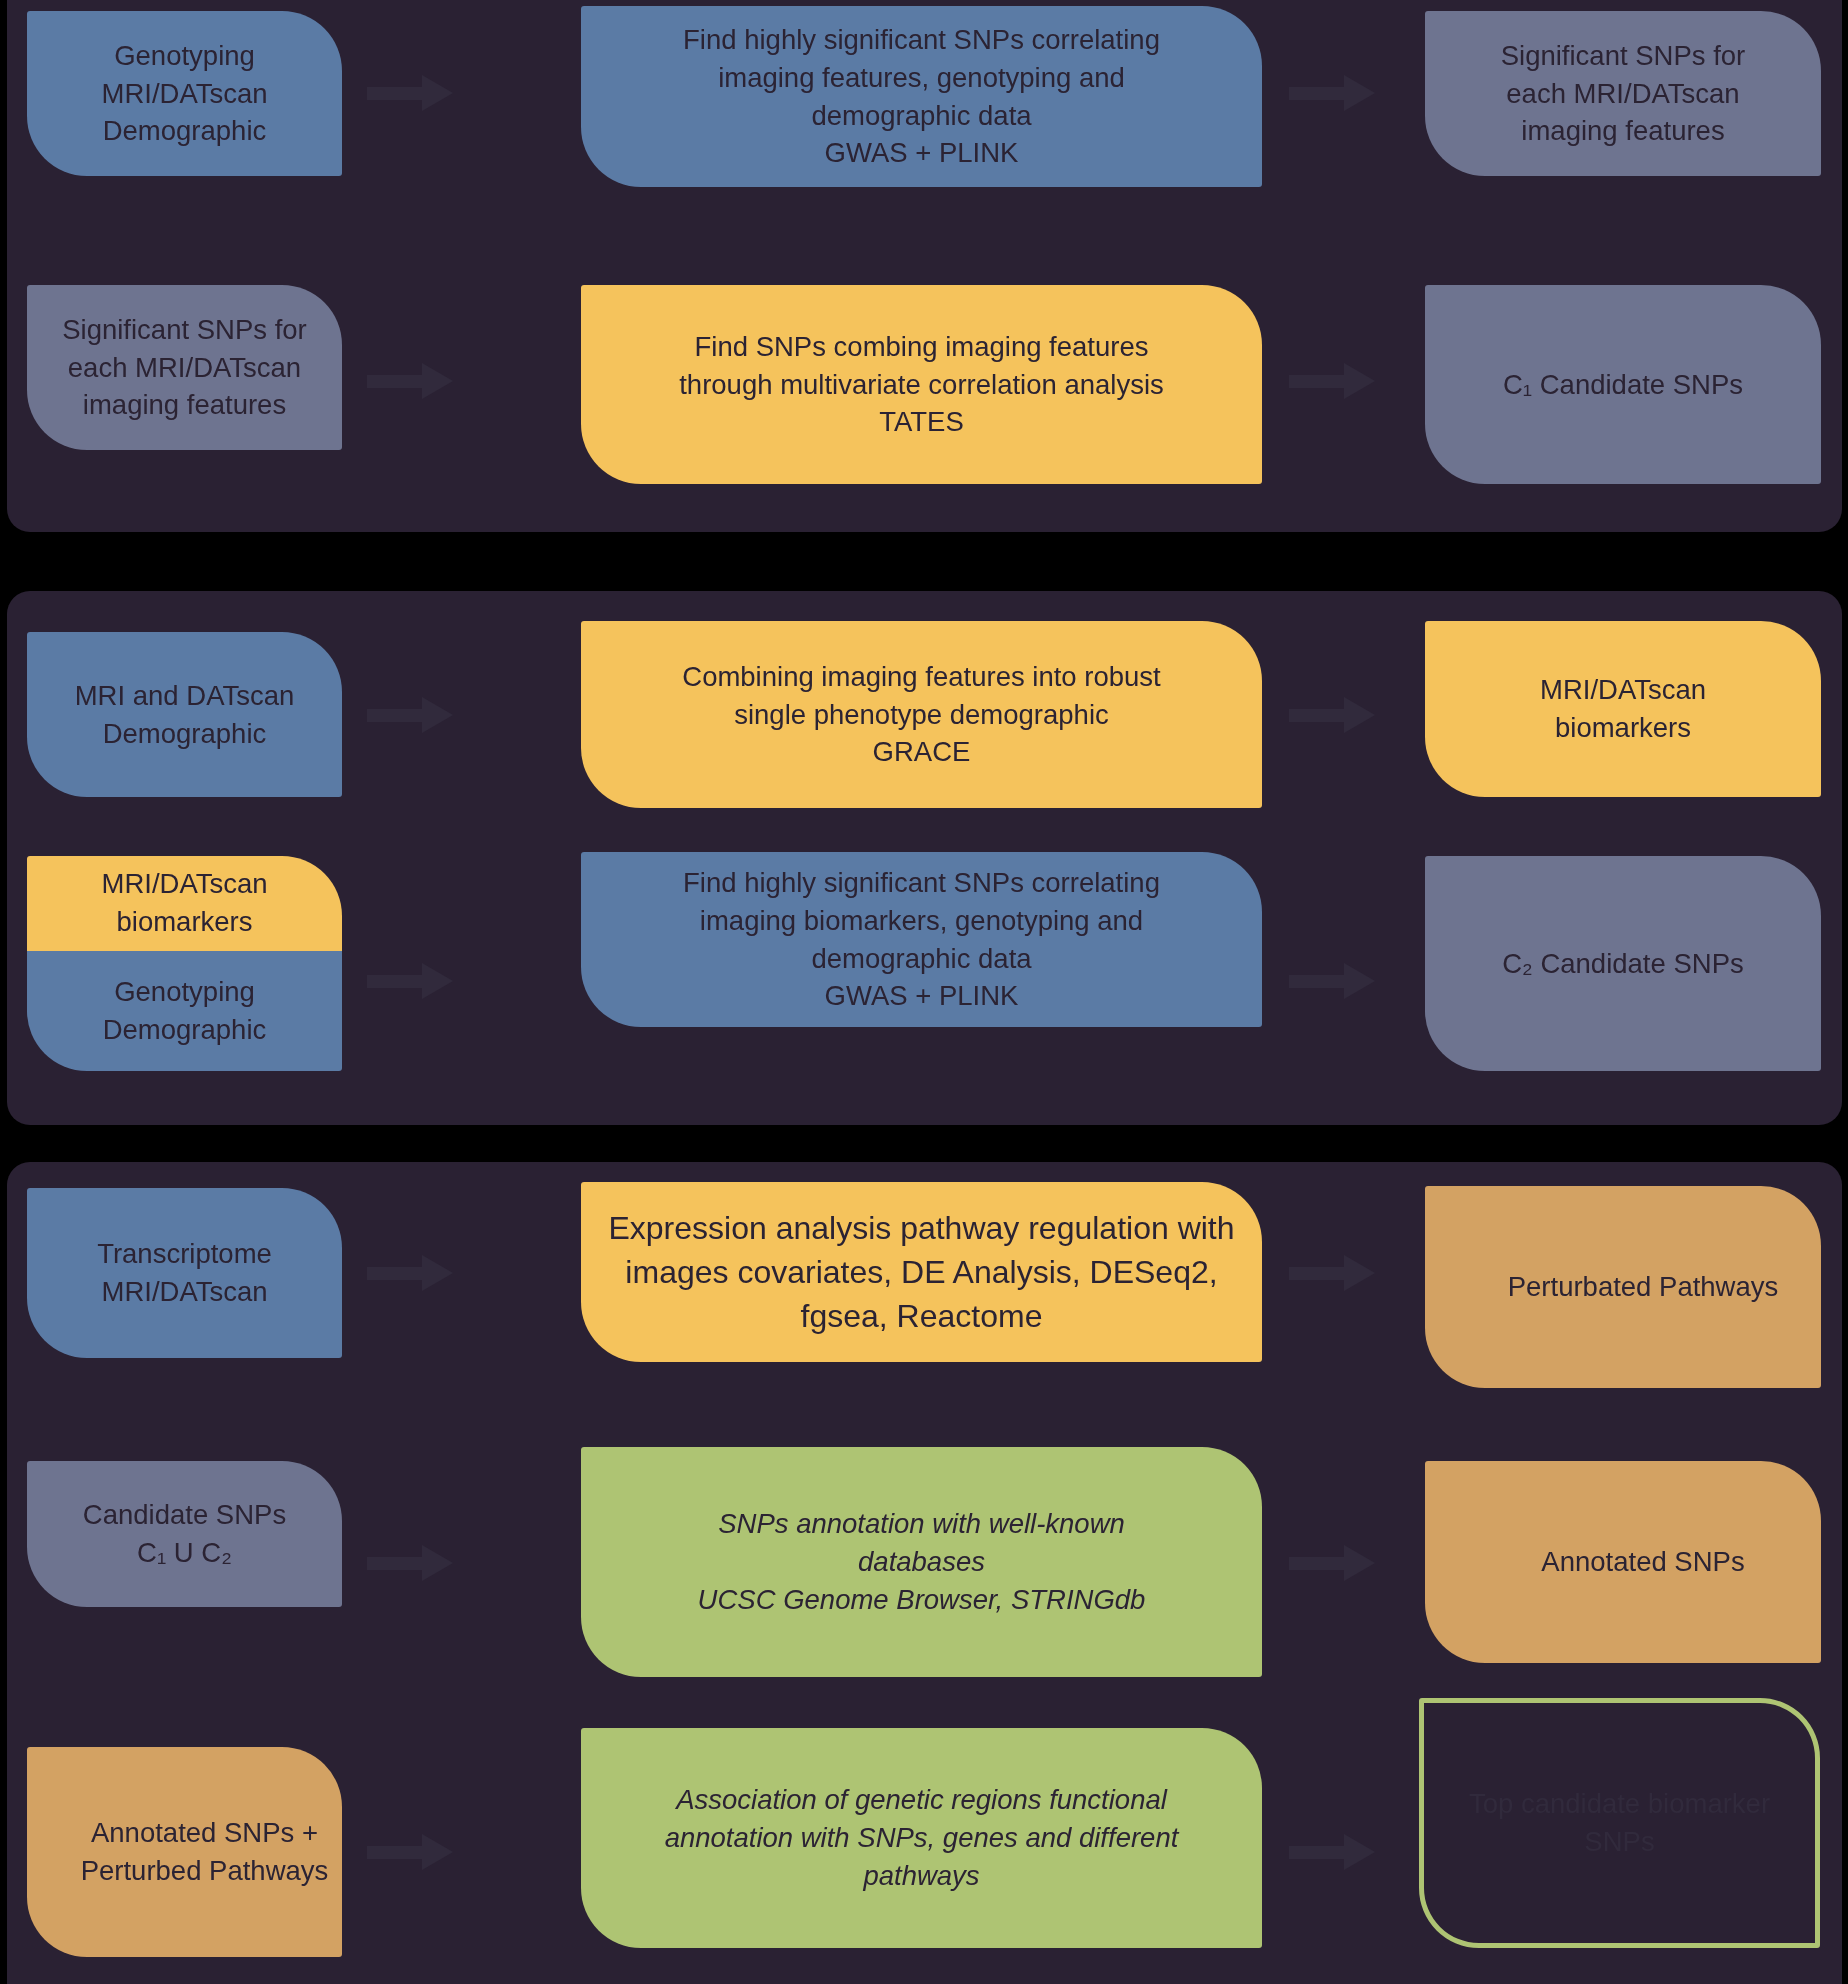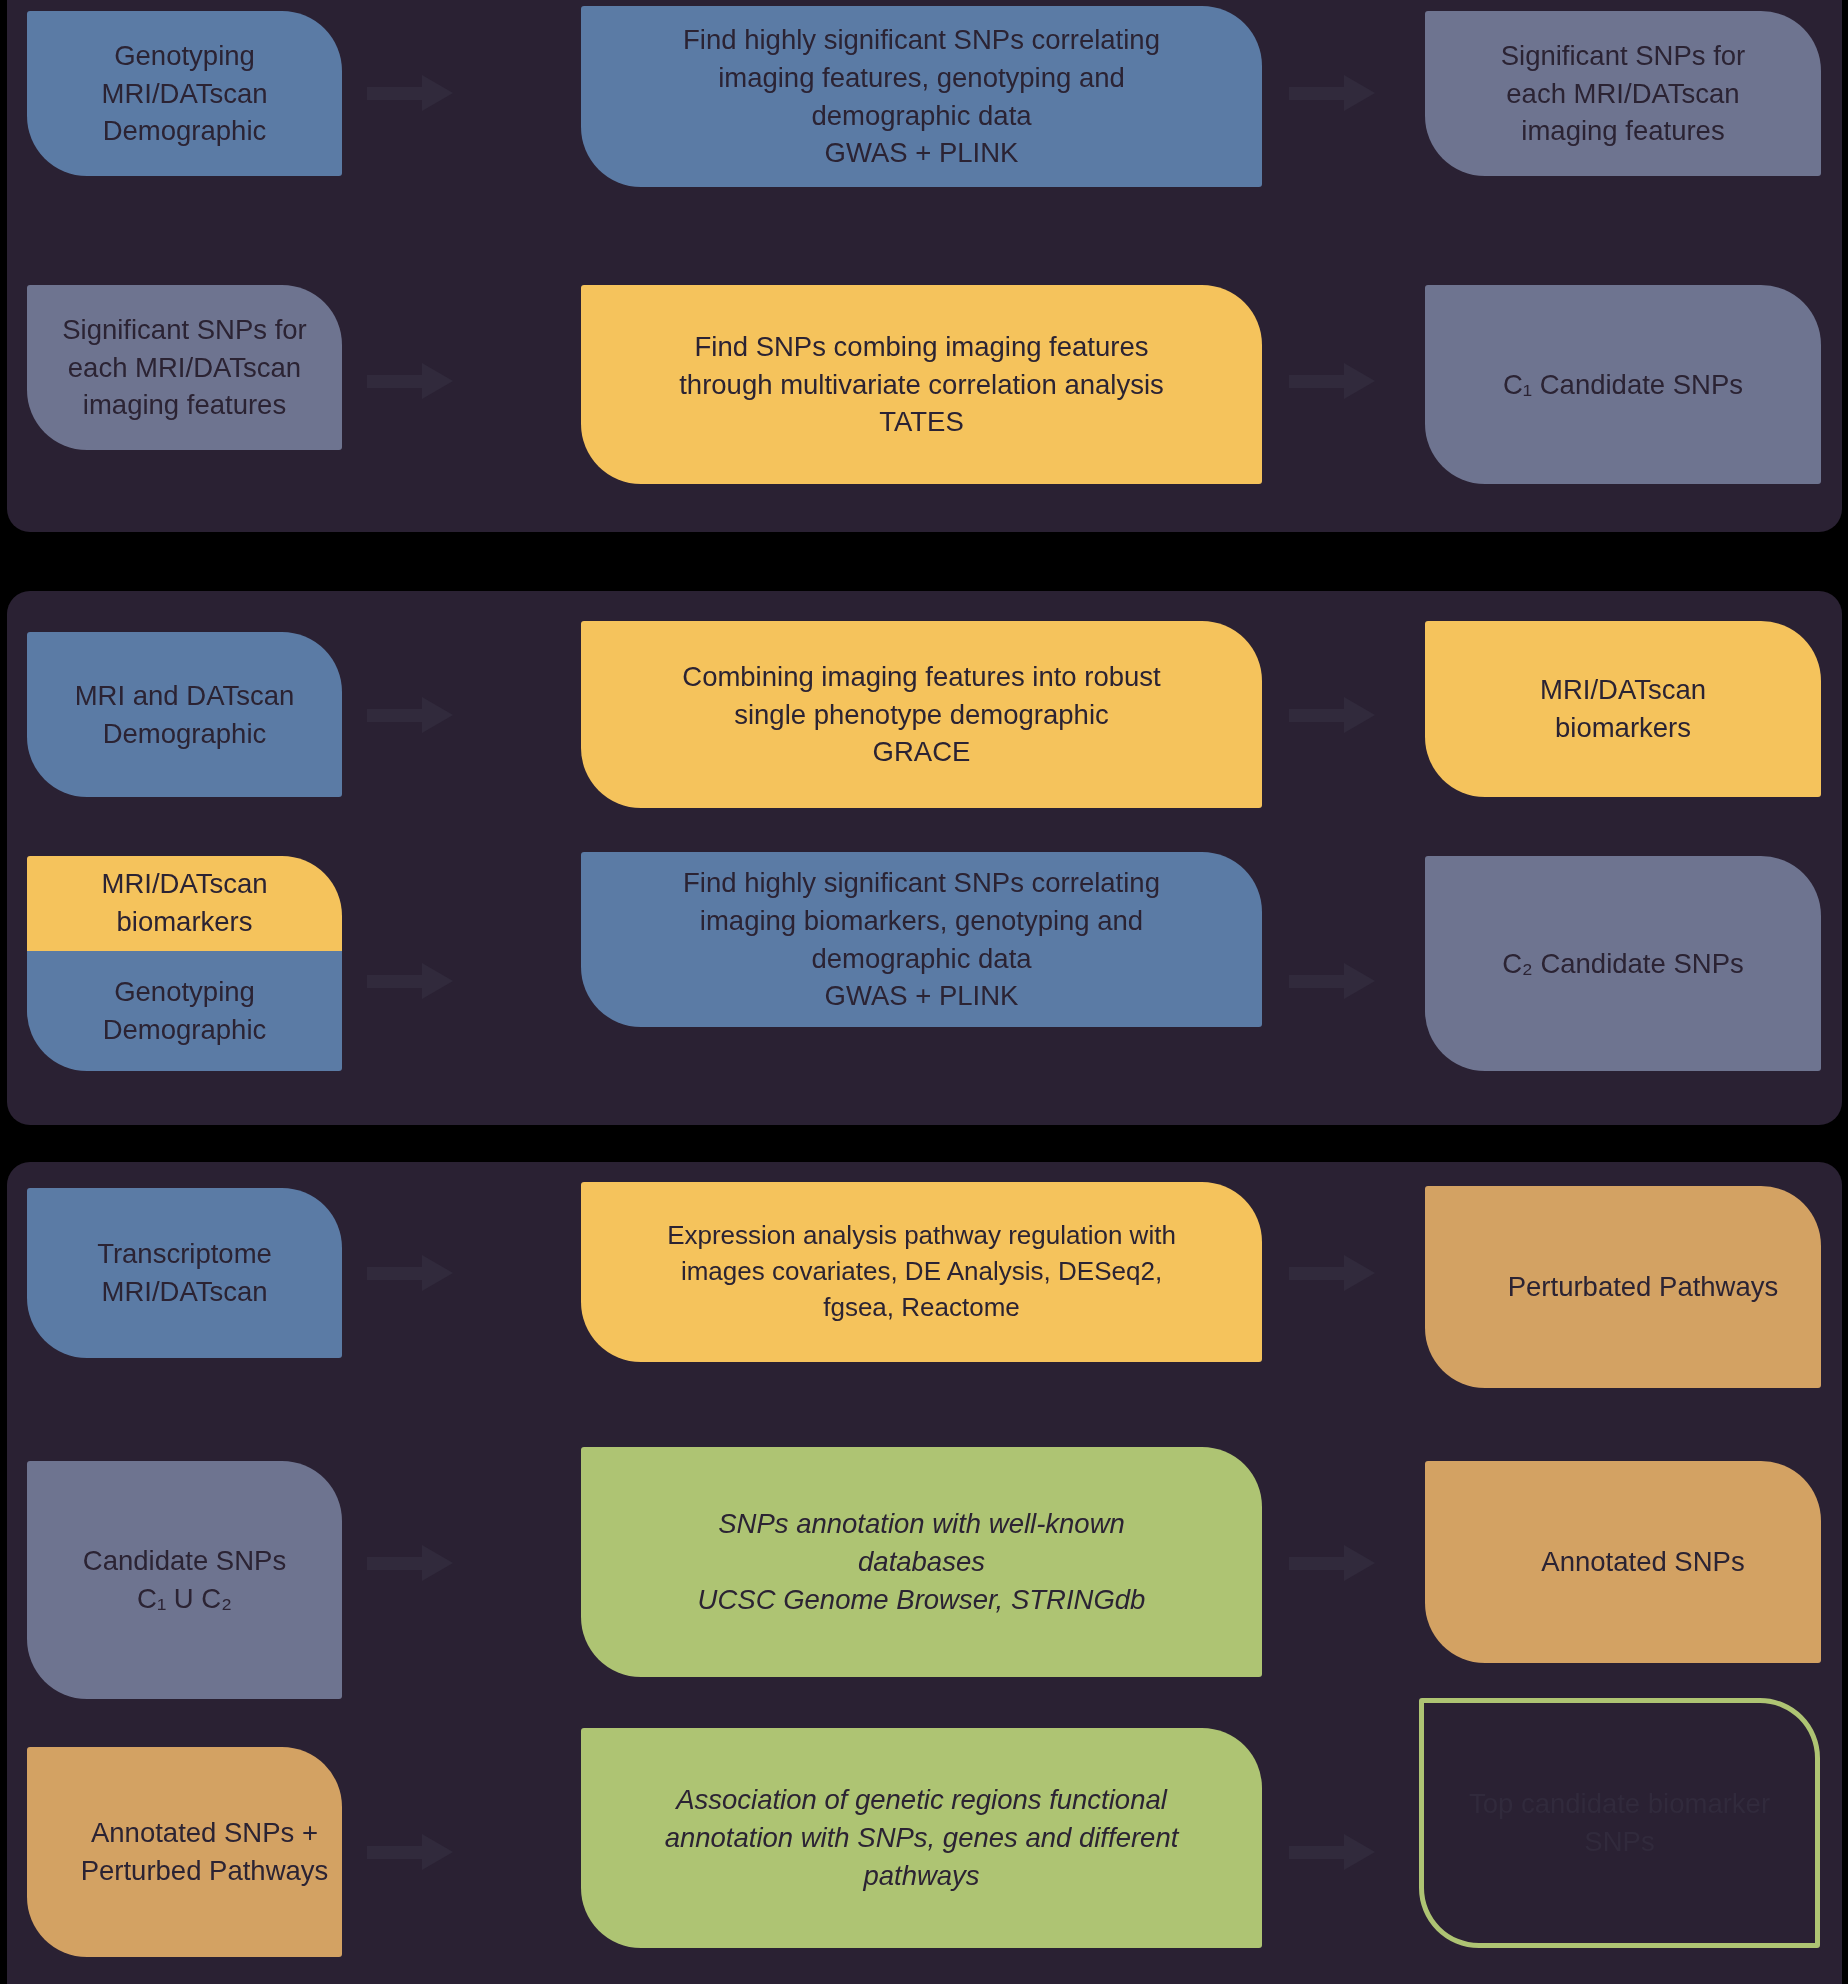--- a/index.html
+++ b/index.html
@@ -56,21 +56,21 @@
     position:absolute;left:0;top:-6.5px;height:13px;background:#312a3c;
   }
   .arrow .head{
     position:absolute;top:-18.5px;width:0;height:0;
     border-top:18.5px solid transparent;
     border-bottom:18.5px solid transparent;
     border-left:31px solid #312a3c;
   }
 
   .f-lg{font-size:27.5px;}
-  .f-md{font-size:26px;}
+  .f-md{font-size:32px;}
 </style>
 </head>
 <body>
 
 <div class="panel" id="panel-1">
 
   <div class="node c-blue f-lg" style="left:20px;top:11px;width:315px;height:165px;">
     <span class="txt"><span>Genotyping</span><br><span>MRI/DATscan</span><br><span>Demographic</span></span>
   </div>
 
@@ -184,21 +184,21 @@
 
   <div class="arrow" style="left:1282px;top:111px;">
     <div class="shaft" style="width:59px;"></div>
       <div class="head" style="left:55px;"></div>
   </div>
 
   <div class="node c-tan f-lg" style="left:1418px;top:24px;width:396px;height:202px;">
     <span class="txt">Perturbated Pathways</span>
   </div>
 
-  <div class="node c-gray f-lg" style="left:20px;top:299px;width:315px;height:238px;">
+  <div class="node c-gray f-lg" style="left:20px;top:299px;width:315px;height:146px;">
     <span class="txt"><span>Candidate SNPs</span><br><span>C₁ U C₂</span></span>
   </div>
 
   <div class="arrow" style="left:360px;top:401px;">
     <div class="shaft" style="width:59px;"></div>
       <div class="head" style="left:55px;"></div>
   </div>
 
   <div class="node c-green f-lg" style="left:574px;top:285px;width:681px;height:230px;">
     <span class="txt"><span>SNPs annotation with well-known</span><br><span>databases</span><br><span>UCSC Genome Browser, STRINGdb</span></span>

